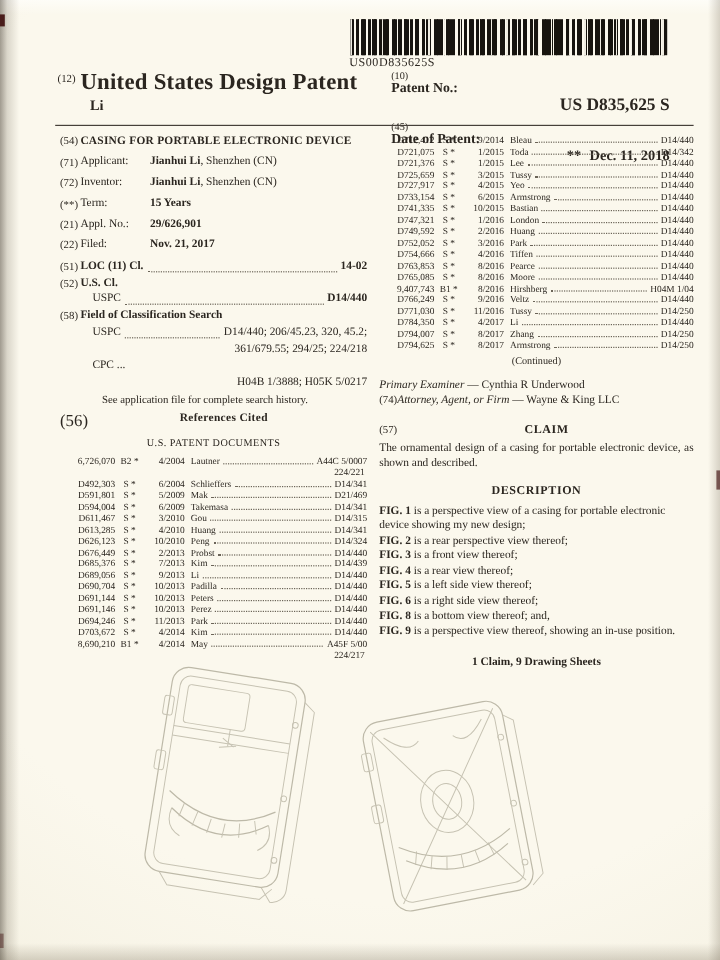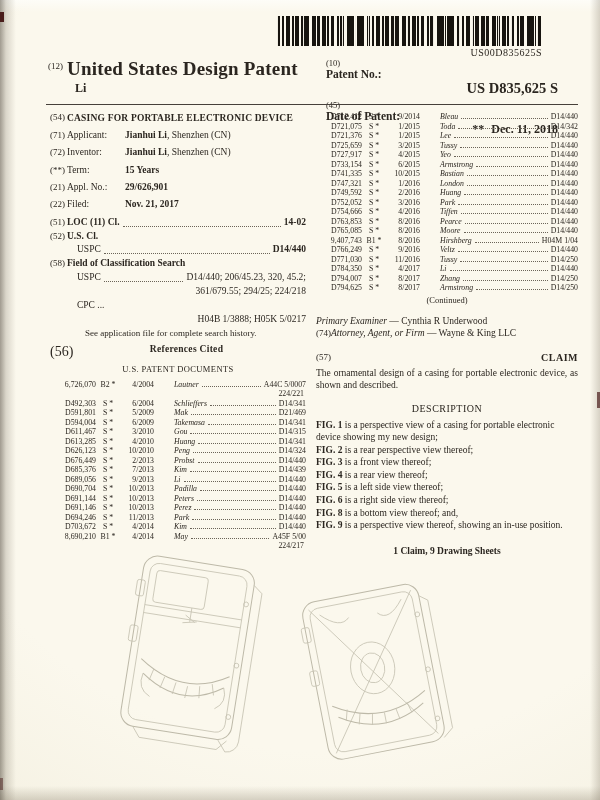--- a/index.html
+++ b/index.html
@@ -11,21 +11,21 @@
       linear-gradient(270deg, rgba(120,110,92,.28) 0px, rgba(0,0,0,0) 10px),
       linear-gradient(0deg, rgba(130,120,100,.30) 0px, rgba(0,0,0,0) 14px),
       linear-gradient(180deg, rgba(255,255,252,.7) 0px, rgba(0,0,0,0) 12px),
       radial-gradient(120% 90% at 55% 40%, #fbf8ed 60%, #f3efdf 92%, #ece7d4 100%);
     color:#2b2620;
   }
   .mark{position:absolute;background:#4a1d1b;}
   .page{position:absolute;inset:0;}
 
   
-  .barcode-wrap{position:absolute;left:276px;top:16px;width:266px;text-align:right;}
+  .barcode-wrap{position:absolute;left:291px;top:16px;width:266px;text-align:left;}
   .barcode-bars{
     height:30px;width:264px;margin:0 auto;
     background:
       repeating-linear-gradient(90deg, rgba(251,248,237,.95) 0 1px, rgba(0,0,0,0) 1px 13px),
       repeating-linear-gradient(90deg,#17140f 0 2px, rgba(0,0,0,0) 2px 5px),
       repeating-linear-gradient(90deg,#17140f 0 3px, rgba(0,0,0,0) 3px 9px),
       repeating-linear-gradient(90deg,#17140f 0 1px, rgba(0,0,0,0) 1px 6px);
   }
   .barcode-text{font-size:10px;letter-spacing:.5px;margin-top:1px;}
 
@@ -65,34 +65,34 @@
   .sec-head .f-tag{font-size:14px;}
   .sec-head .t{flex:1;text-align:center;font-weight:bold;letter-spacing:.3px;}
   .sub-head{text-align:center;font-size:8.5px;letter-spacing:.4px;margin:2px 0 6px;}
 
   
   .refs{font-size:7.8px;line-height:1.22;}
   .rrow{display:flex;align-items:baseline;}
   .r-num{width:46px;flex:none;text-align:right;white-space:nowrap;}
   .r-kind{width:24px;flex:none;text-align:center;white-space:nowrap;}
   .r-date{width:34px;flex:none;text-align:right;}
-  .r-name{margin-left:20px;white-space:nowrap;font-style:italic;}
+  .r-name{margin-left:5px;white-space:nowrap;}
   .rrow .leader{border-bottom-width:1px;margin-bottom:1px;}
   .r-cls{white-space:nowrap;}
   .r2{text-align:right;padding-right:2px;}
   .r2:empty{display:none;}
   .continued{text-align:center;font-size:8.5px;margin-top:2px;}
 
   
   .exam{font-size:9.5px;margin-top:10px;line-height:1.35;font-family:Liberation Serif, serif;}
   .exam .it{font-style:italic;}
-  .sec-title{text-align:center;font-weight:normal;font-size:10px;letter-spacing:.5px;margin:11px 0 5px;}
+  .sec-title{text-align:center;font-weight:bold;font-size:10px;letter-spacing:.5px;margin:11px 0 5px;}
   .claim-head{display:flex;font-size:9.5px;margin-top:12px;}
   .claim-head .f-tag{font-size:9px;}
-  .claim-head .t{flex:1;text-align:right;font-weight:bold;font-size:10px;letter-spacing:.5px;}
+  .claim-head .t{flex:1;text-align:center;font-weight:bold;font-size:10px;letter-spacing:.5px;}
   .para{font-size:9.5px;line-height:1.3;text-align:justify;margin-top:4px;}
   .figlines{font-size:9.5px;line-height:1.32;margin-top:4px;}
   .figlines b{font-weight:bold;}
   .sheets{font-weight:bold;font-size:9.5px;text-align:center;margin-top:14px;}
 
   
   .fig{position:absolute;}
   .fig svg{overflow:visible;}
   .sketch{stroke:#bdb9a8;fill:none;stroke-width:1;}
   .sketch2{stroke:#c6c2b2;fill:none;stroke-width:.8;}

